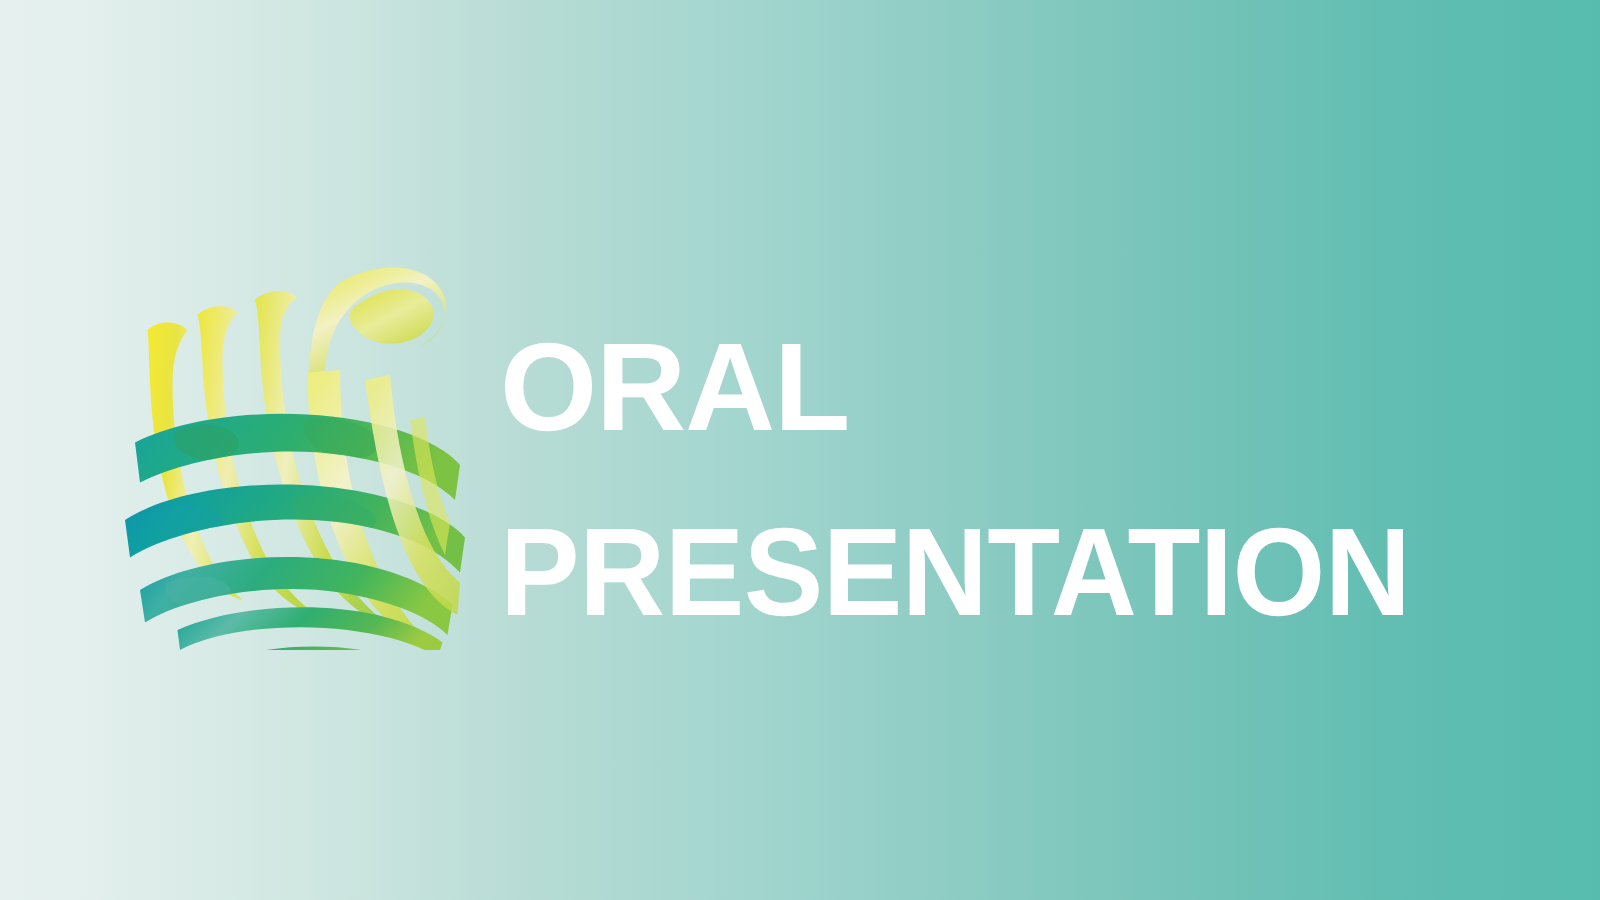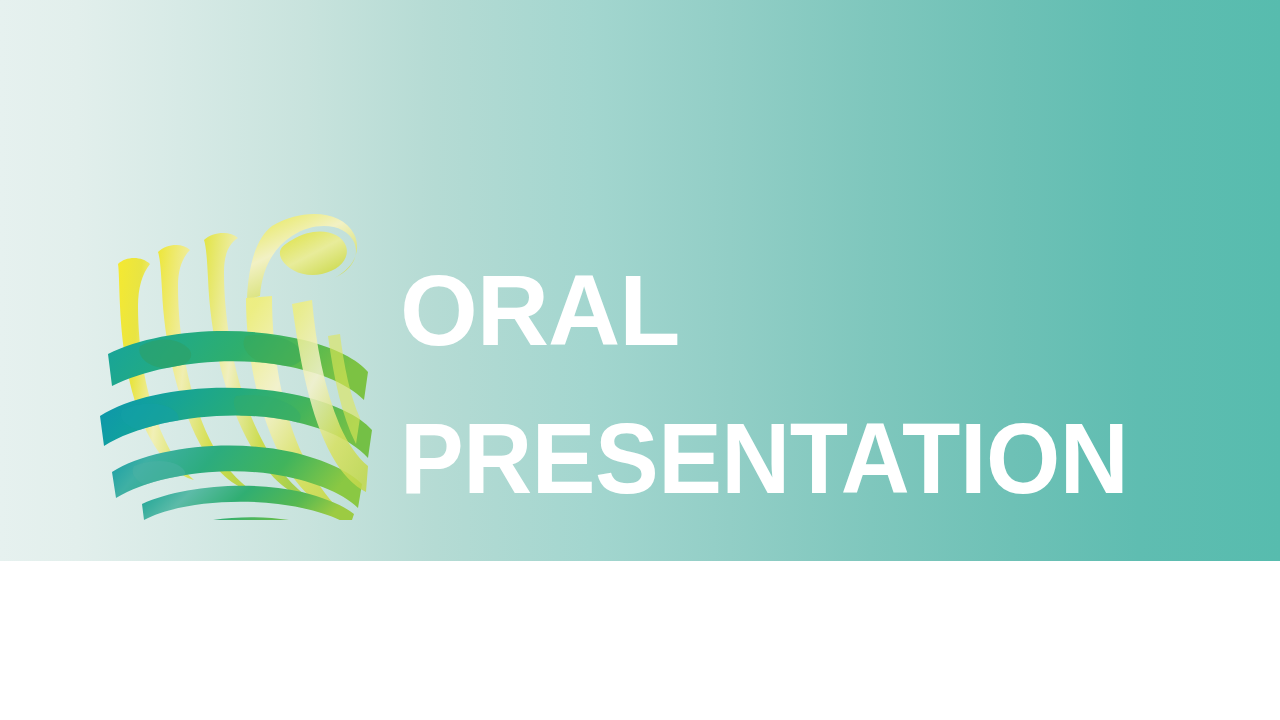--- a/index.html
+++ b/index.html
@@ -9,21 +9,21 @@
     height: 720px;
     overflow: hidden;
   }
   body {
     font-family: "Liberation Sans", sans-serif;
   }
 
   #slide {
     position: relative;
     width: 1280px;
-    height: 561px;
+    height: 720px;
     background: linear-gradient(90deg,
         #e6f1ef 0%,
         #e2efec 6%,
         #d7eae6 14%,
         #c8e3dd 24%,
         #b5dbd4 34%,
         #a3d6cf 46%,
         #92cec6 57%,
         #7fc7bd 68%,
         #6ec1b6 79%,

